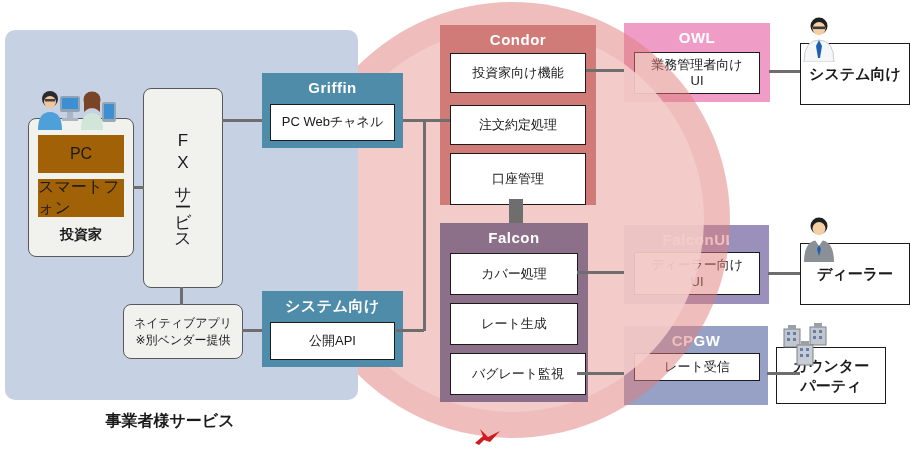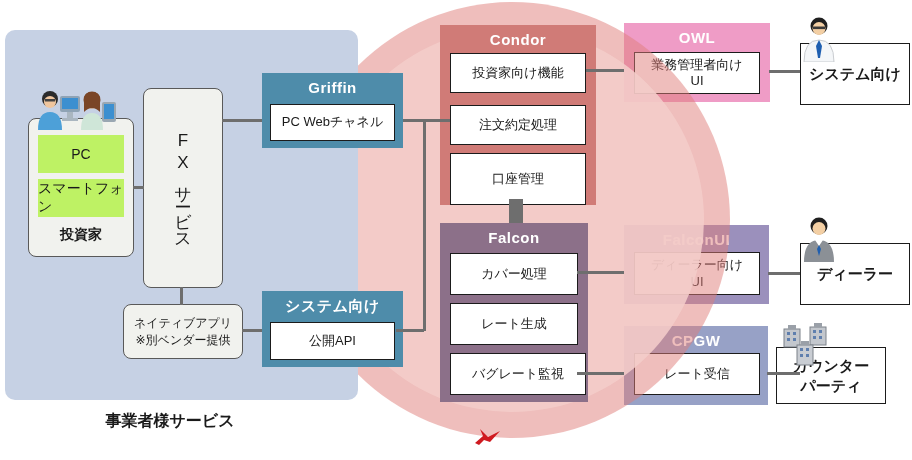--- a/index.html
+++ b/index.html
@@ -12,22 +12,22 @@
   .circle-inner{position:absolute;left:320px;top:28px;width:384px;height:384px;border-radius:50%;
                 background:rgba(244,205,201,0.88);z-index:2;}
 
   
   .panel{position:absolute;left:5px;top:30px;width:353px;height:370px;background:#c6d1e4;border-radius:10px;z-index:3;}
 
   .soft-box{position:absolute;background:#f1f2ee;border:1.5px solid #595959;border-radius:8px;box-sizing:border-box;z-index:4;}
   .white-item{position:absolute;background:#ffffff;border:1.5px solid #1b1b1b;box-sizing:border-box;
               display:flex;align-items:center;justify-content:center;font-size:13px;text-align:center;
               white-space:pre-line;line-height:1.25;z-index:4;}
-  .plain-white{position:absolute;background:#bef264;display:flex;align-items:center;justify-content:center;
-               font-size:14px;z-index:5;}
+  .plain-white{position:absolute;background:#a16207;display:flex;align-items:center;justify-content:center;
+               font-size:16px;z-index:5;}
 
   .hdrbox{position:absolute;box-sizing:border-box;text-align:center;z-index:4;}
   .hdrbox .title{padding-top:6px;color:#ffffff;font-weight:bold;font-size:15px;letter-spacing:.5px;}
   .hdrbox.low{z-index:1;}
 
   .teal{background:#4e8caa;}
   .condor{background:#d07b77;}
   .falcon{background:#8c7089;}
   .owl{background:#ef9cc6;}
   .falconui{background:#9b90bc;}
@@ -63,21 +63,21 @@
 
   <div class="hdrbox falconui low" style="left:624px;top:225px;width:145px;height:79px;">
     <div class="title">FalconUI</div>
   </div>
   <div class="white-item" style="left:634px;top:252px;width:126px;height:43px;z-index:1;">ディーラー向け
 UI</div>
 
   <div class="hdrbox cpgw low" style="left:624px;top:326px;width:144px;height:79px;">
     <div class="title">CPGW</div>
   </div>
-  <div class="white-item" style="left:634px;top:353px;width:126px;height:42px;z-index:1;">レート受信</div>
+  <div class="white-item" style="left:634px;top:353px;width:126px;height:28px;z-index:1;">レート受信</div>
 
   <div class="circle-outer"></div>
   <div class="circle-inner"></div>
 
   <div class="panel"></div>
 
   <div class="soft-box" style="left:28px;top:118px;width:106px;height:139px;">
     <div class="plain-white" style="left:9px;top:16px;width:86px;height:38px;">PC</div>
     <div class="plain-white" style="left:9px;top:60px;width:86px;height:38px;">スマートフォン</div>
     <div class="investor-title" style="top:107px;">投資家</div>

